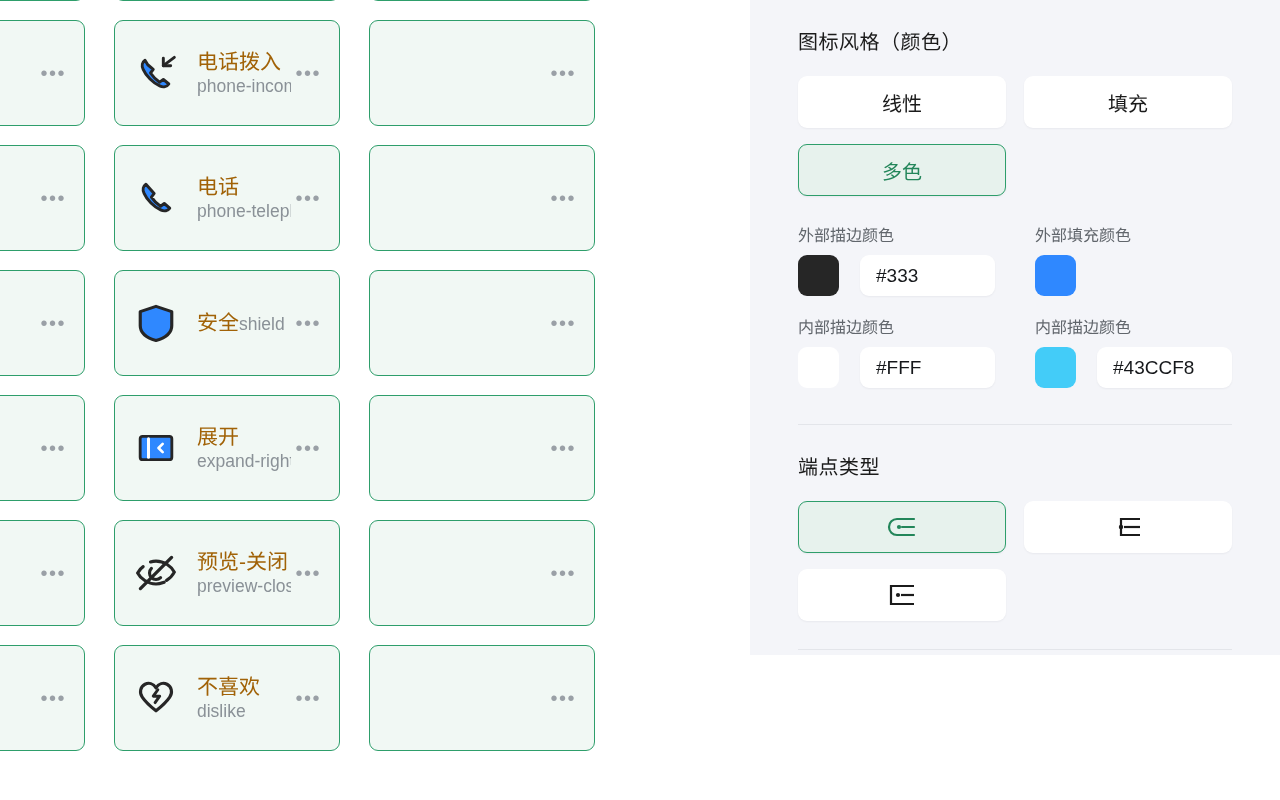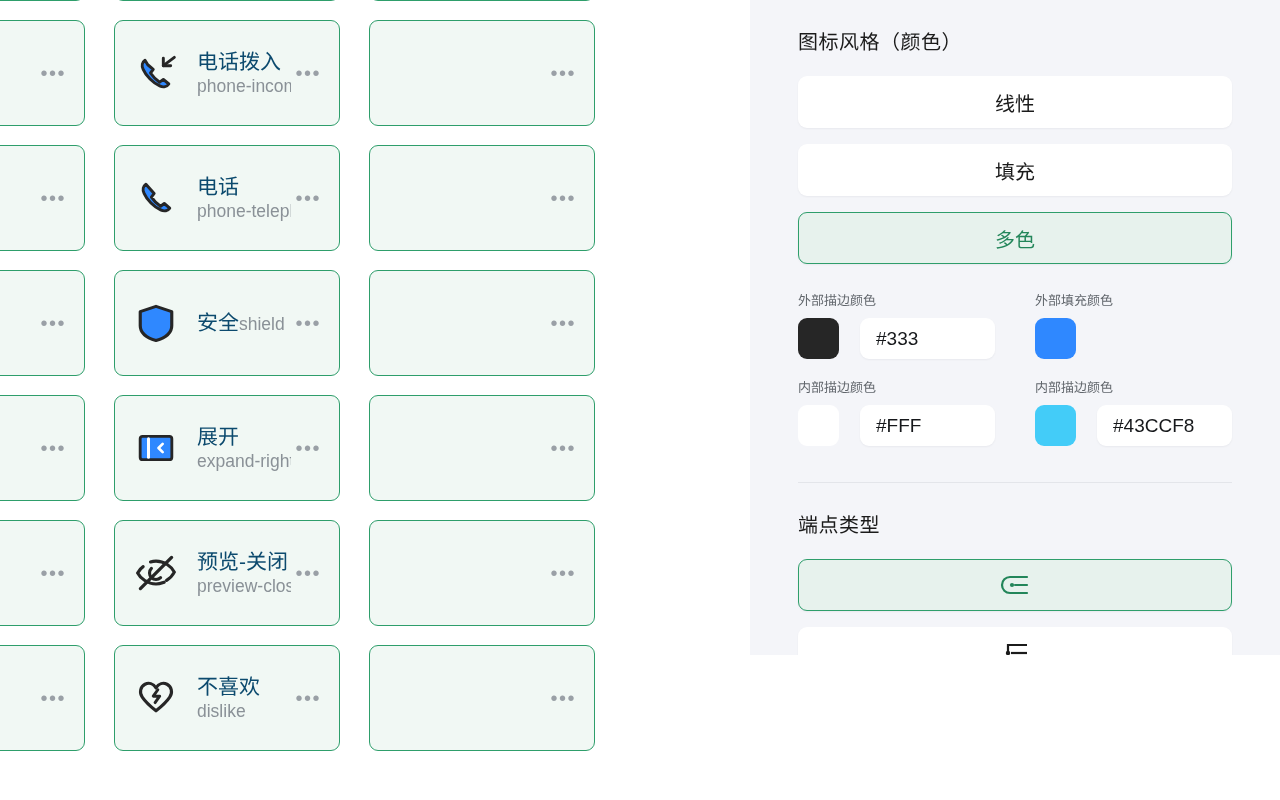--- a/index.html
+++ b/index.html
@@ -47,21 +47,21 @@
   .icon-card .glyph svg { display: block; }
   .icon-card .meta {
     flex: 1 1 auto;
     margin-left: 18px;
     min-width: 0;
     overflow: hidden;
   }
   .icon-card .cn {
     font-size: 21px;
     line-height: 1.25;
-    color: #0c4a6e;
+    color: #a16207;
     font-weight: 400;
     white-space: nowrap;
   }
   .icon-card .en {
     font-size: 17.5px;
     line-height: 1.3;
     color: #8a9197;
     margin-top: 4px;
     white-space: nowrap;
   }
@@ -85,21 +85,21 @@
     overflow: hidden;
   }
   .section-title {
     font-size: 20px;
     color: #1b1b1b;
     letter-spacing: 0.5px;
     margin-bottom: 21px;
   }
   .opt-grid {
     display: grid;
-    grid-template-columns: 1fr;
+    grid-template-columns: 1fr 1fr;
     column-gap: 18px;
     row-gap: 16px;
   }
   .opt-btn {
     height: 52px;
     border-radius: 9px;
     border: 1.5px solid transparent;
     background: #ffffff;
     color: #1b1b1b;
     font-size: 20px;
@@ -115,21 +115,21 @@
   .opt-btn svg { display: block; }
 
   .color-grid {
     display: grid;
     grid-template-columns: 1fr 1fr;
     column-gap: 40px;
     row-gap: 10px;
     margin-top: 26px;
   }
   .color-field-label {
-    font-size: 13px;
+    font-size: 16px;
     color: #61666c;
     margin-bottom: 9px;
   }
   .color-row { display: flex; align-items: center; gap: 21px; margin-bottom: 8px; }
   .swatch {
     width: 41px; height: 41px;
     border-radius: 9px;
     flex: 0 0 41px;
     cursor: pointer;
   }

